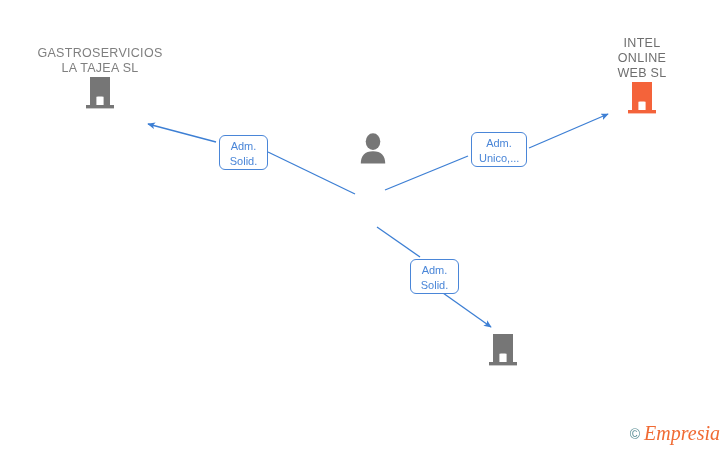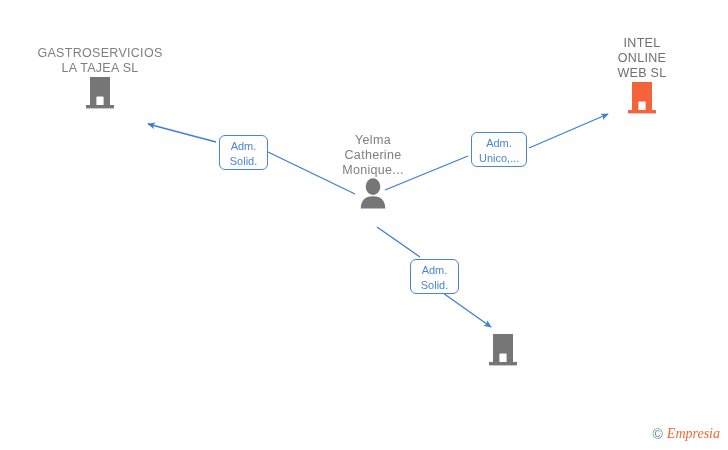--- a/index.html
+++ b/index.html
@@ -66,21 +66,21 @@
     align-items: center;
     gap: 4px;
   }
   #watermark .copy {
     color: #5b8f96;
     font-size: 14px;
     line-height: 14px;
   }
   #watermark .brand {
     color: #f06a33;
-    font-size: 14px;
+    font-size: 20px;
     font-style: italic;
     font-family: "Liberation Serif", serif;
     line-height: 17px;
   }
 </style>
 </head>
 <body>
 
 <div id="canvas">
 
@@ -112,23 +112,20 @@
       <div class="node" style="left: 567px; top: 36px;">
         <div class="node-label bold">INTEL
 ONLINE
 WEB  SL</div>
         <svg width="30" height="33" viewBox="0 0 30 33" class="node-icon">
           <path d="M5,1 H25 V29 H18.6 V20.5 H11.4 V29 H5 Z M8.2,4.5 H12.4 V8.2 H8.2 Z M17.6,4.5 H21.8 V8.2 H17.6 Z M8.2,10.8 H12.4 V14.5 H8.2 Z M17.6,10.8 H21.8 V14.5 H17.6 Z M8.2,17.1 H12.4 V20.8 H8.2 Z M17.6,17.1 H21.8 V20.8 H17.6 Z" fill="#f4633a"></path>
           <path d="M1,29 H29 V32.4 H1 Z" fill="#f4633a"></path>
         </svg>
       </div>
       <div class="node" style="left: 298px; top: 133px;">
-        <div class="node-label">Yelma
-Catherine
-Monique...</div>
         <svg width="30" height="31" viewBox="0 0 30 31" class="node-icon">
           <ellipse cx="15" cy="8.6" rx="7.3" ry="8.3" fill="#767676"></ellipse>
           <path d="M15,18.2 C23.2,18.2 27.2,22.6 27.2,30.6 L2.8,30.6 C2.8,22.6 6.8,18.2 15,18.2 Z" fill="#767676"></path>
         </svg>
       </div>
       <div class="node" style="left: 428px; top: 333px;">
         <svg width="30" height="33" viewBox="0 0 30 33" class="node-icon">
           <path d="M5,1 H25 V29 H18.6 V20.5 H11.4 V29 H5 Z M8.2,4.5 H12.4 V8.2 H8.2 Z M17.6,4.5 H21.8 V8.2 H17.6 Z M8.2,10.8 H12.4 V14.5 H8.2 Z M17.6,10.8 H21.8 V14.5 H17.6 Z M8.2,17.1 H12.4 V20.8 H8.2 Z M17.6,17.1 H21.8 V20.8 H17.6 Z" fill="#767676"></path>
           <path d="M1,29 H29 V32.4 H1 Z" fill="#767676"></path>
         </svg>

